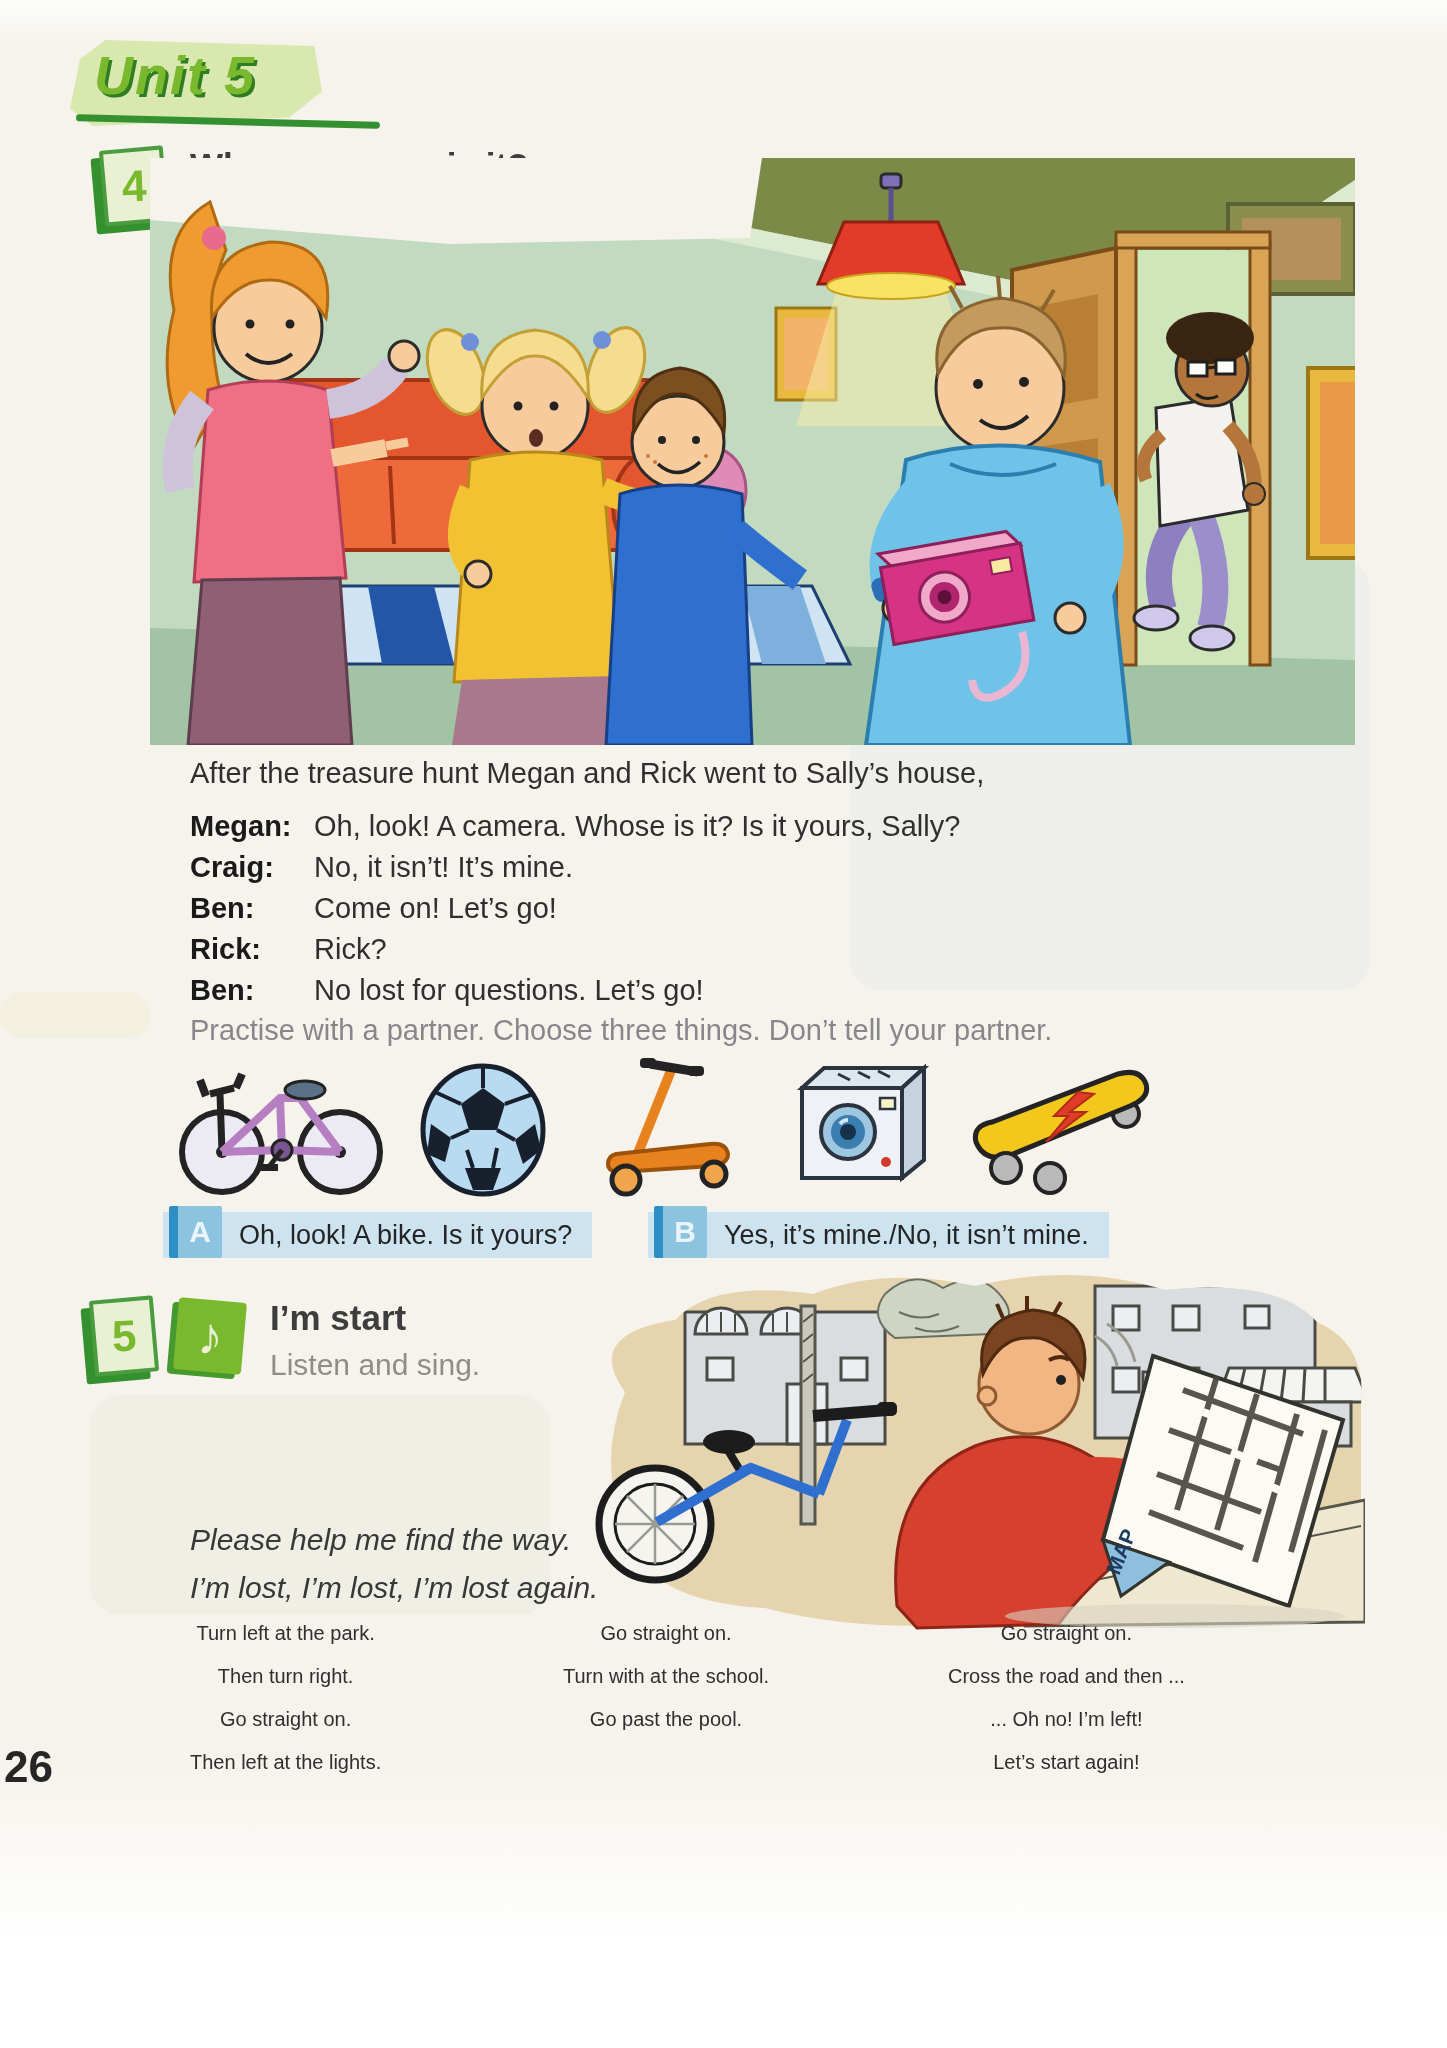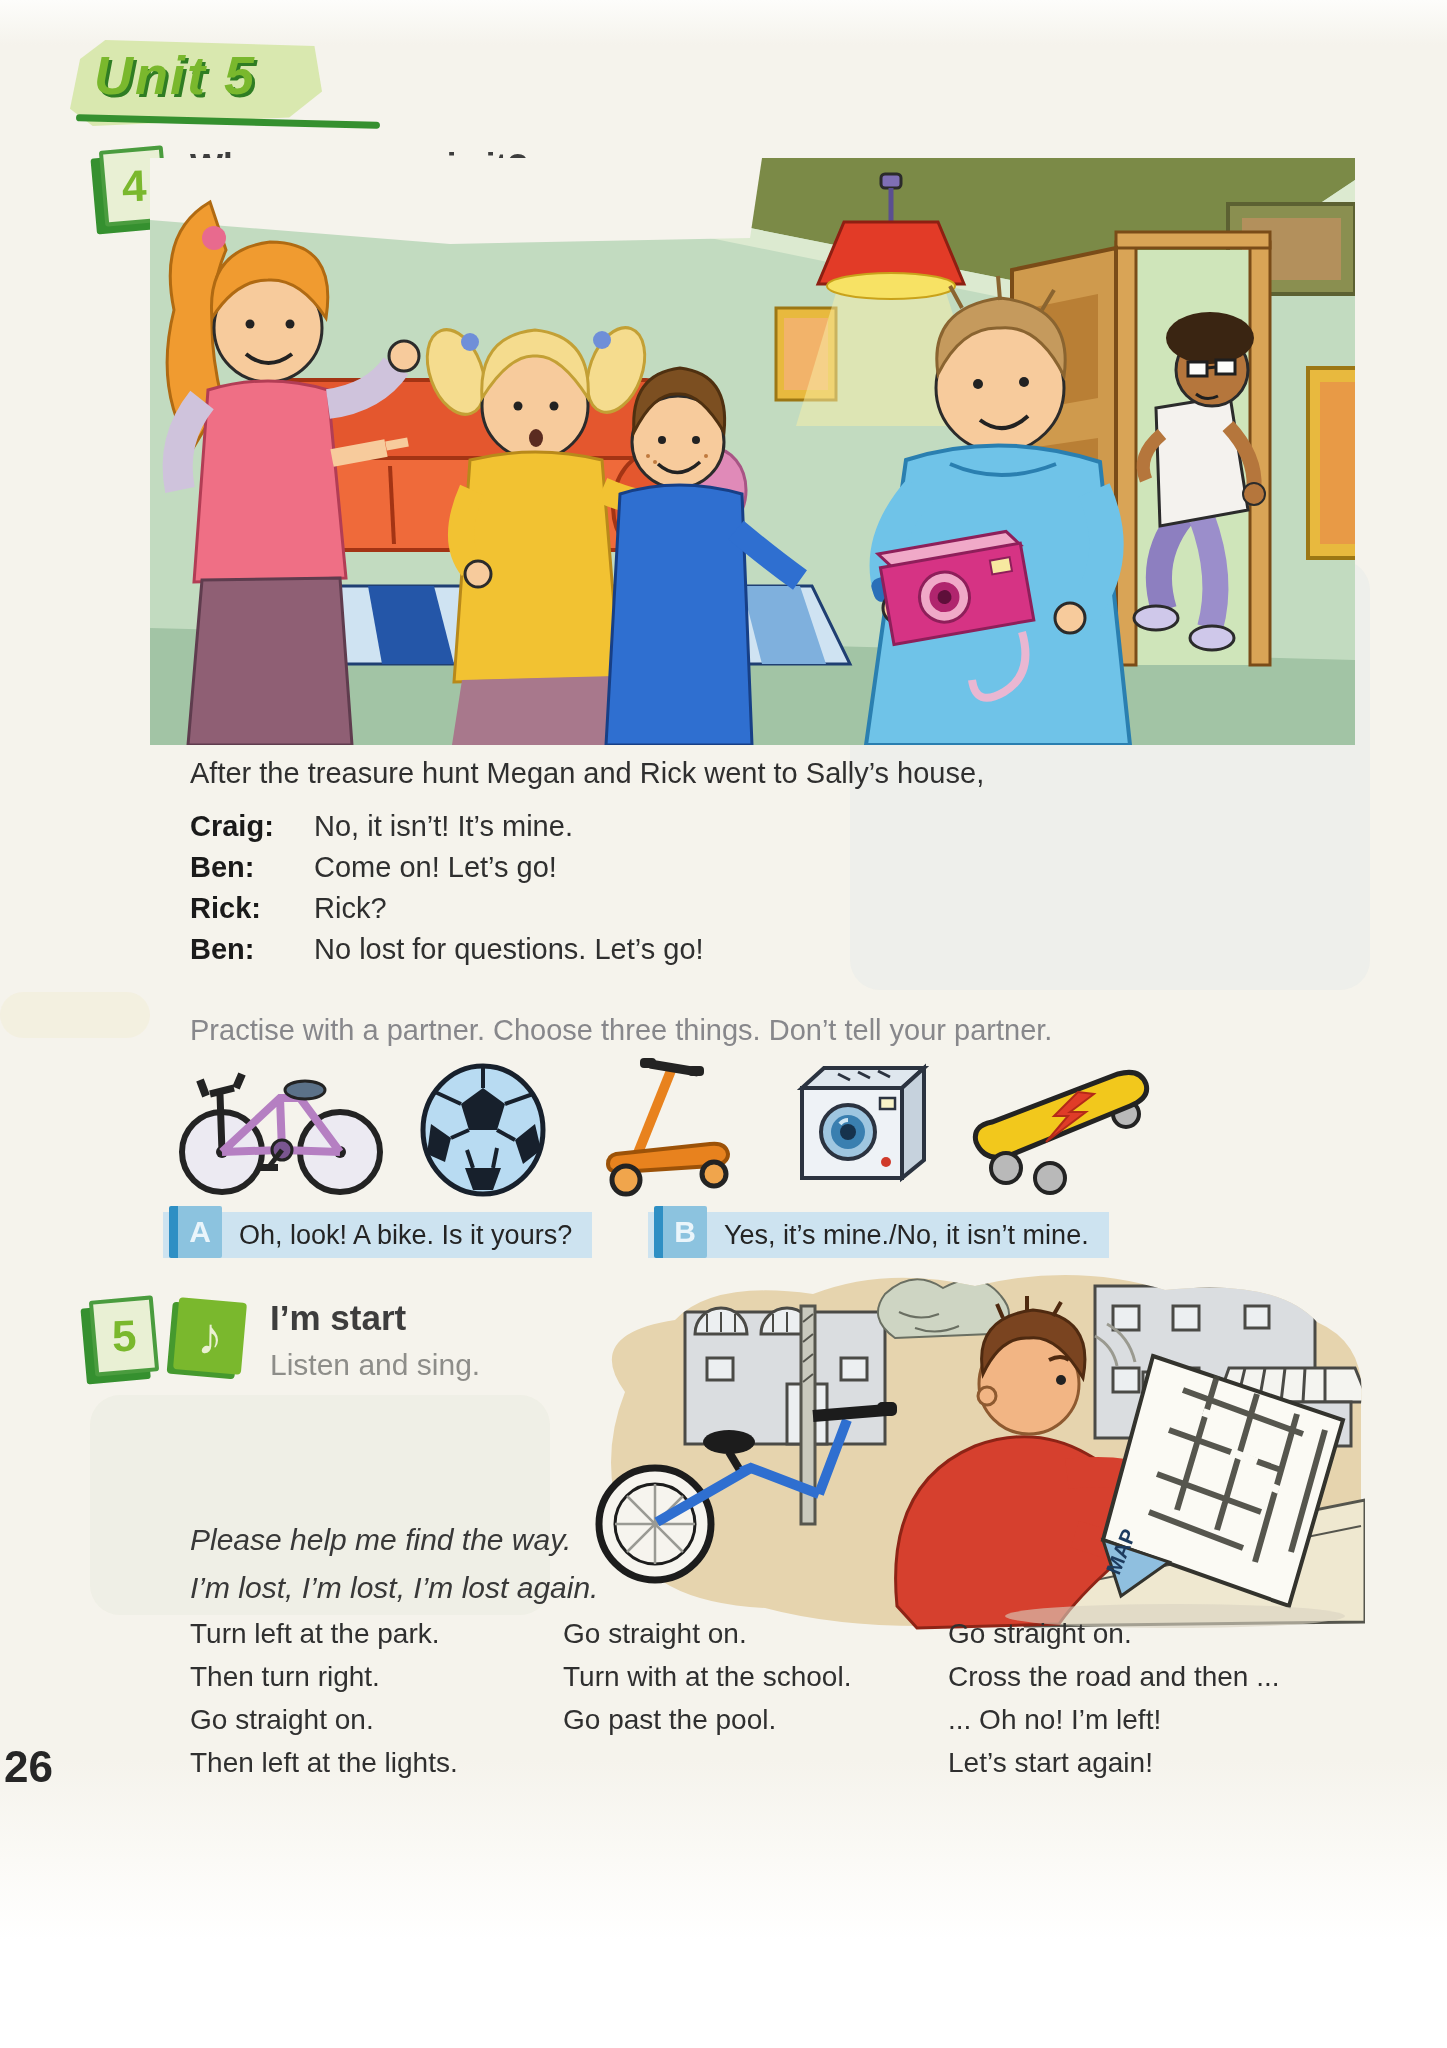--- a/index.html
+++ b/index.html
@@ -57,21 +57,21 @@
     position:absolute;height:46px;background:#cde3f0;display:inline-flex;align-items:center;
     padding:0 20px 0 76px;font-size:27px;color:#242424;white-space:nowrap;
   }
   .sbox .tag{
     position:absolute;left:6px;top:-6px;width:44px;height:52px;background:#8cc3df;border-left:9px solid #2e8fc4;
     display:flex;align-items:center;justify-content:center;font-size:30px;font-weight:bold;color:#eaf5fb;border-radius:2px;
   }
 
   
   .lyrics{position:absolute;left:190px;top:1516px;font-size:30px;font-style:italic;color:#383838;line-height:48px;white-space:nowrap;}
-  .verse{position:absolute;top:1612px;font-size:28px;color:#2f2f2f;line-height:43px;white-space:nowrap;}
+  .verse{position:absolute;top:1612px;font-size:20px;color:#2f2f2f;line-height:43px;white-space:nowrap;text-align:center;}
   .verse.v1{left:190px;} .verse.v2{left:563px;} .verse.v3{left:948px;}
 
   .page-num{position:absolute;left:4px;top:1742px;font-size:44px;font-weight:bold;color:#262626;}
 
   .scene{position:absolute;line-height:0;}
   .scene1{left:150px;top:158px;}
   .scene2{left:555px;top:1272px;}
 </style>
 </head>
 <body>
@@ -235,20 +235,24 @@
           <circle cx="793" cy="438" r="7" fill="#5e0f3a"></circle>
           <rect x="844" y="410" width="20" height="14" fill="#f7e9a0" stroke="#8e1f5a" stroke-width="2"></rect>
         </g>
         <path d="M872,474 q12,42 -18,60 q-28,16 -32,-12" stroke="#e9b7d2" stroke-width="8" fill="none"></path>
       </g>
     </svg>
   </div>
 
   <div class="intro">After the treasure hunt Megan and Rick went to Sally’s house,</div>
   <div class="dialogue">
+    <div class="d-row">
+      <span class="d-speaker">Megan:</span>
+      <span>Oh, look! A camera. Whose is it? Is it yours, Sally?</span>
+    </div>
     <div class="d-row">
       <span class="d-speaker">Craig:</span>
       <span>No, it isn’t! It’s mine.</span>
     </div>
     <div class="d-row">
       <span class="d-speaker">Ben:</span>
       <span>Come on! Let’s go!</span>
     </div>
     <div class="d-row">
       <span class="d-speaker">Rick:</span>

